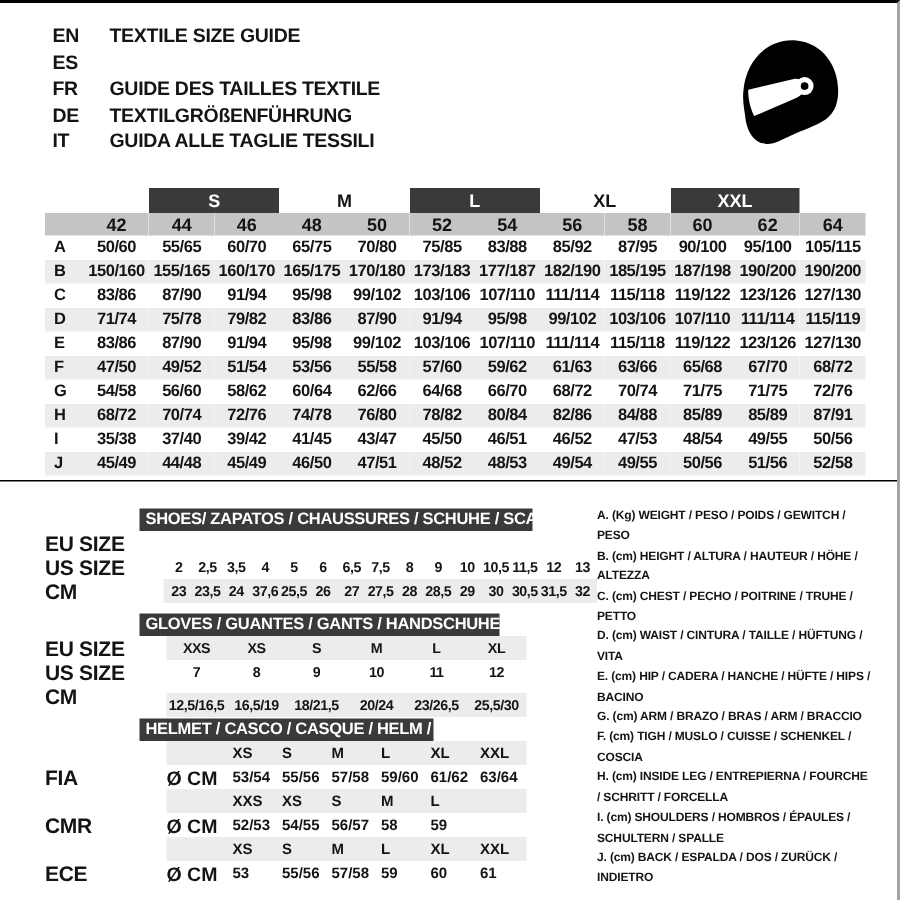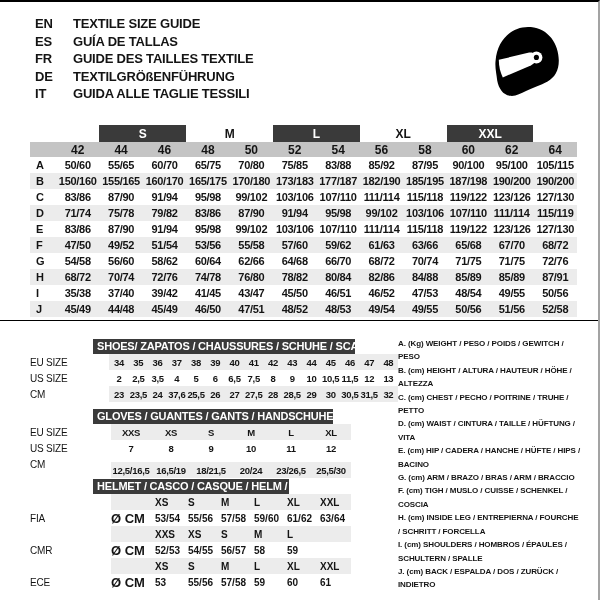--- a/index.html
+++ b/index.html
@@ -26,21 +26,21 @@
   td.rowlabel { text-align:left !important; padding-left:6px !important; font-size:12px; }
 
   .divider { position:absolute; top:318px; left:0; width:600px; height:1px; background:#000; }
 
   
   .bottom-left { position:absolute; top:337px; left:30px; width:368px; }
   .subsection { margin-bottom:7px; }
   .subtitle { margin-left:63px; height:15px; line-height:15px; background:#3a3a3a; color:#fff;
               font-weight:bold; font-size:11px; padding-left:4px; letter-spacing:-0.2px; white-space:nowrap; }
   .srow { display:flex; height:16px; align-items:center; }
-  .slabel { width:81px; font-weight:normal; font-size:10px; letter-spacing:-0.2px; }
+  .slabel { width:81px; font-weight:bold; font-size:14px; letter-spacing:-0.2px; }
   .svals { display:flex; align-items:center; height:16px; }
   .svals span { flex:1; text-align:center; font-weight:bold; font-size:9.5px; letter-spacing:-0.3px; white-space:nowrap; }
   .shaded { background:#ececec; }
   .hband { display:flex; width:240px; height:16px; align-items:center; }
   .hunit { width:42px; font-weight:bold; font-size:13px; }
   .hcell { width:33px; font-weight:bold; font-size:10px; text-align:left; padding-left:2px; white-space:nowrap; }
 
   
   .legend { position:absolute; top:335px; left:398px; width:184px; }
   .legend-item { font-weight:bold; font-size:8px; line-height:13.4px; letter-spacing:-0.1px; }
@@ -50,21 +50,20 @@
 
 <div class="page">
 
   <div class="langs" id="langs">
       <div class="lang-row">
         <span class="lang-code">EN</span>
         <span class="lang-text">TEXTILE SIZE GUIDE</span>
       </div>
       <div class="lang-row">
         <span class="lang-code">ES</span>
-        <span class="lang-text">GUÍA DE TALLAS</span>
       </div>
       <div class="lang-row">
         <span class="lang-code">FR</span>
         <span class="lang-text">GUIDE DES TAILLES TEXTILE</span>
       </div>
       <div class="lang-row">
         <span class="lang-code">DE</span>
         <span class="lang-text">TEXTILGRÖßENFÜHRUNG</span>
       </div>
       <div class="lang-row">
@@ -278,37 +277,20 @@
 
   <div class="divider"></div>
 
   <div class="bottom-left">
 
     <div class="subsection">
       <div class="subtitle" style="width:262px">SHOES/ ZAPATOS / CHAUSSURES / SCHUHE / SCARPE</div>
       <div id="shoes-rows">
           <div class="srow">
             <div class="slabel">EU SIZE</div>
-            <div class="svals shaded" style="width: 294px;">
-              <span>34</span>
-              <span>35</span>
-              <span>36</span>
-              <span>37</span>
-              <span>38</span>
-              <span>39</span>
-              <span>40</span>
-              <span>41</span>
-              <span>42</span>
-              <span>43</span>
-              <span>44</span>
-              <span>45</span>
-              <span>46</span>
-              <span>47</span>
-              <span>48</span>
-            </div>
           </div>
           <div class="srow">
             <div class="slabel">US SIZE</div>
             <div class="svals" style="width: 294px;">
               <span>2</span>
               <span>2,5</span>
               <span>3,5</span>
               <span>4</span>
               <span>5</span>
               <span>6</span>

